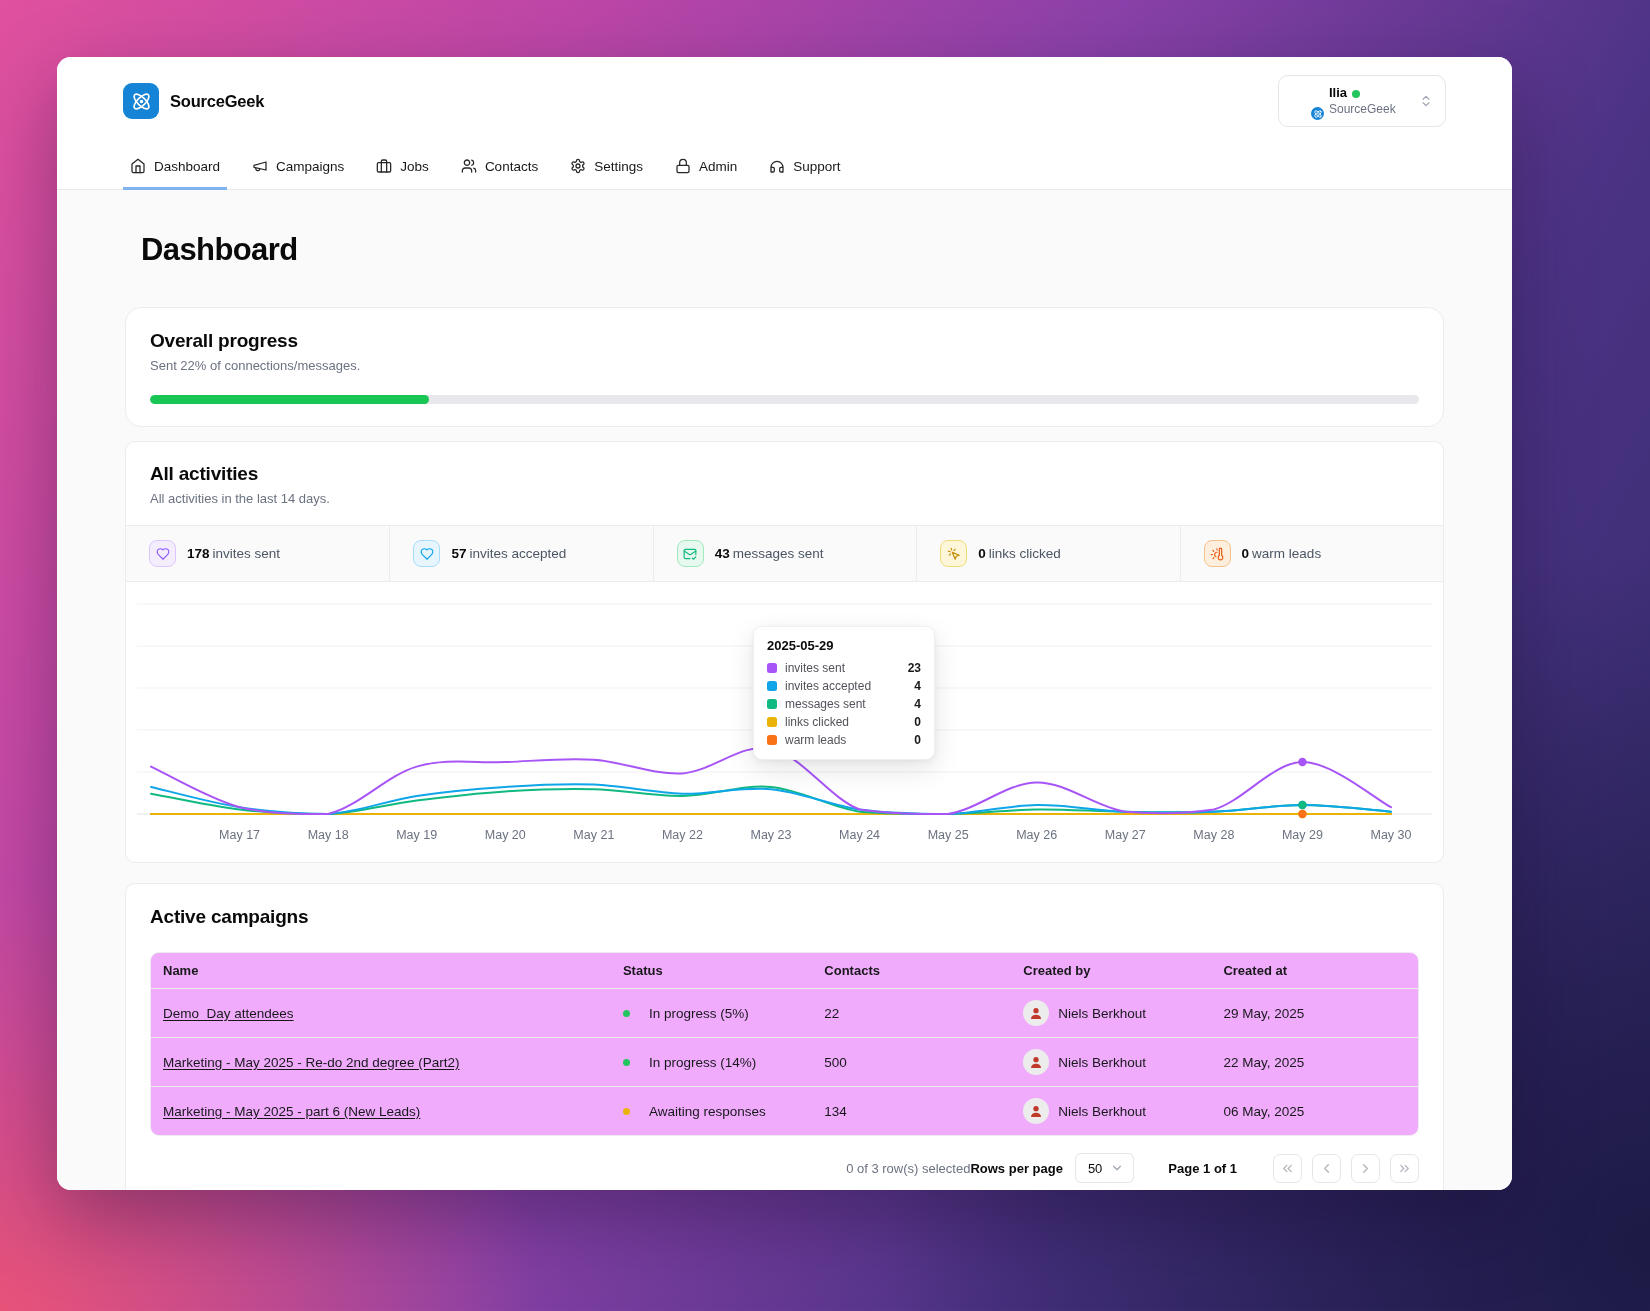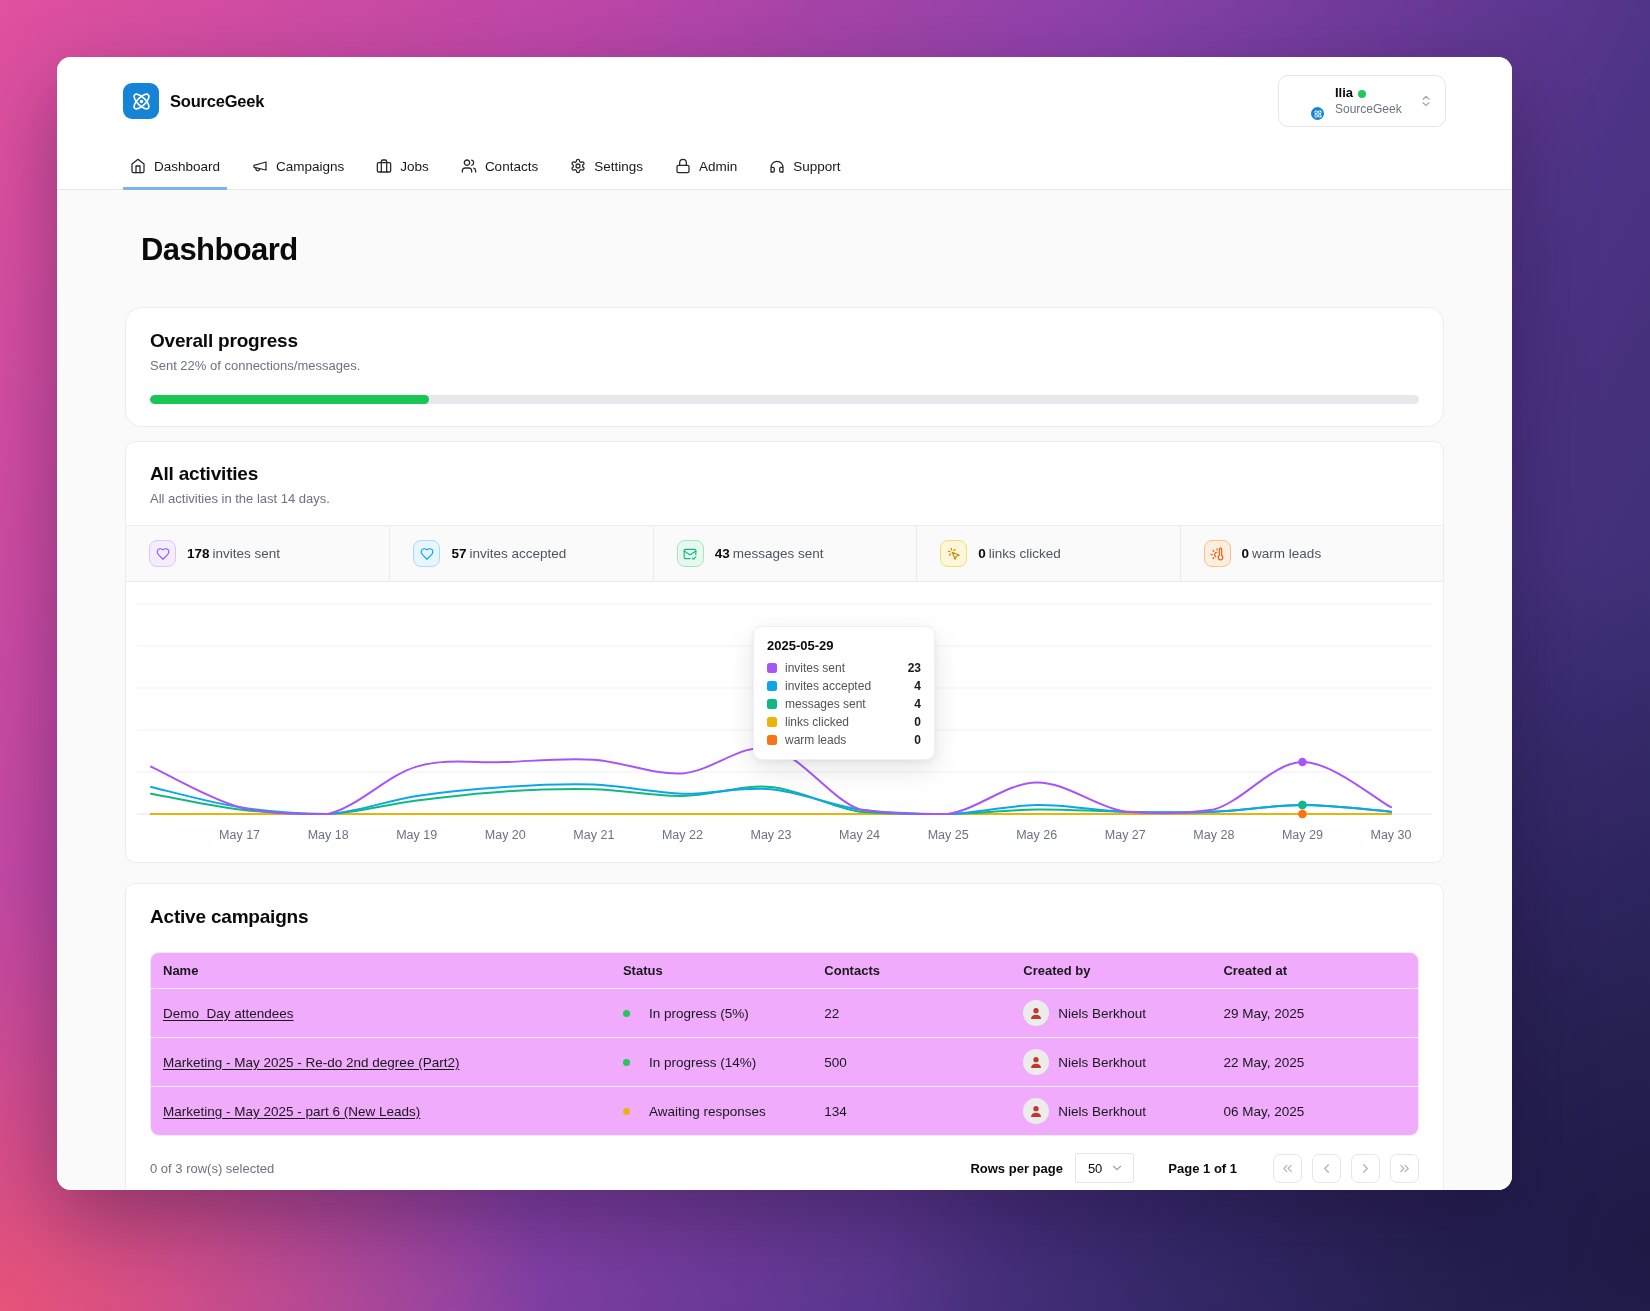--- a/index.html
+++ b/index.html
@@ -15,21 +15,21 @@
     background:#fff; border-radius:14px; overflow:hidden; display:flex; flex-direction:column;
     box-shadow:0 30px 80px rgba(20,10,40,.35); }
 
   
   .topbar{ background:#fff; padding:18px 66px 0 66px; border-bottom:1px solid #e9e9ec; flex:0 0 auto; }
   .topbar-row{ display:flex; align-items:center; justify-content:space-between; }
   .brand{ display:flex; align-items:center; gap:11px; cursor:pointer; }
   .brand-logo{ width:36px; height:36px; border-radius:9px; background:#1583d6; display:flex; align-items:center; justify-content:center; color:#fff; }
   .brand-name{ font-size:16.5px; font-weight:700; color:#0a0a0a; letter-spacing:-.2px; }
 
-  .user-chip{ display:flex; align-items:center; gap:12px; border:1px solid #e5e5ea; border-radius:10px; padding:7px 12px 7px 8px; min-width:168px; cursor:pointer; background:#fff; }
+  .user-chip{ display:flex; align-items:center; gap:6px; border:1px solid #e5e5ea; border-radius:10px; padding:7px 12px 7px 8px; min-width:168px; cursor:pointer; background:#fff; }
   .avatar-wrap{ position:relative; width:36px; height:36px; flex:0 0 auto; }
   .avatar{ width:36px; height:36px; border-radius:50%;
     background: radial-gradient(circle at 50% 38%, #9b8877 0 26%, transparent 27%),
                 linear-gradient(180deg, #4a443f 0 42%, #6f655c 43% 72%, #37332f 73%);
   }
   .avatar-badge{ position:absolute; right:-3px; bottom:-3px; width:17px; height:17px; border-radius:50%; background:#1583d6; border:2px solid #fff; display:flex; align-items:center; justify-content:center; color:#fff; }
   .user-meta{ display:flex; flex-direction:column; line-height:1.25; flex:1; }
   .user-name{ font-size:13px; font-weight:700; color:#0a0a0a; display:flex; align-items:center; gap:5px; }
   .online-dot{ width:8px; height:8px; border-radius:50%; background:#22c55e; display:inline-block; }
   .user-org{ font-size:12px; color:#6b7280; }
@@ -81,23 +81,23 @@
   .trow.body{ border-bottom:1px solid #ececef; cursor:pointer; }
   .trow.body:last-child{ border-bottom:none; }
   .tcell{ padding:11px 12px; font-size:13.5px; color:#18181b; }
   .name-link{ color:#18181b; text-decoration:underline; text-underline-offset:2px; cursor:pointer; }
   .status-cell{ display:flex; align-items:center; gap:19px; }
   .status-dot{ width:7px; height:7px; border-radius:50%; flex:0 0 auto; }
   .creator{ display:flex; align-items:center; gap:9px; }
   .creator-avatar{ width:26px; height:26px; border-radius:50%; background:#ececec; color:#c0392b; display:flex; align-items:center; justify-content:center; overflow:hidden; }
 
   .table-footer{ display:flex; align-items:center; margin-top:17px; }
-  .selected-info{ font-size:13px; color:#6b7280; flex:1; }
+  .selected-info{ font-size:13px; color:#6b7280; flex:1;text-align:right; }
   .rpp-label{ font-size:13px; font-weight:600; color:#0a0a0a; }
-  .rpp-select{ display:flex; align-items:center; gap:8px; border:1px solid #e5e5ea; border-radius:1px; background:#fff; padding:5px 9px 5px 12px; margin-left:12px; font-size:13px; color:#0a0a0a; cursor:pointer; height:30px; }
+  .rpp-select{ display:flex; align-items:center; gap:8px; border:1px solid #e5e5ea; border-radius:6px; background:#fff; padding:5px 9px 5px 12px; margin-left:12px; font-size:13px; color:#0a0a0a; cursor:pointer; height:30px; }
   .rpp-select .chev{ color:#9ca3af; display:flex; }
   .page-info{ font-size:13px; font-weight:600; color:#0a0a0a; margin-left:34px; }
   .pager{ display:flex; gap:10px; margin-left:36px; }
   .pager-btn{ width:29px; height:29px; border:1px solid #e5e5ea; border-radius:7px; background:#fff; display:flex; align-items:center; justify-content:center; color:#b3b3bb; cursor:pointer; }
 </style>
 </head>
 <body>
 
 <div class="window">
 

